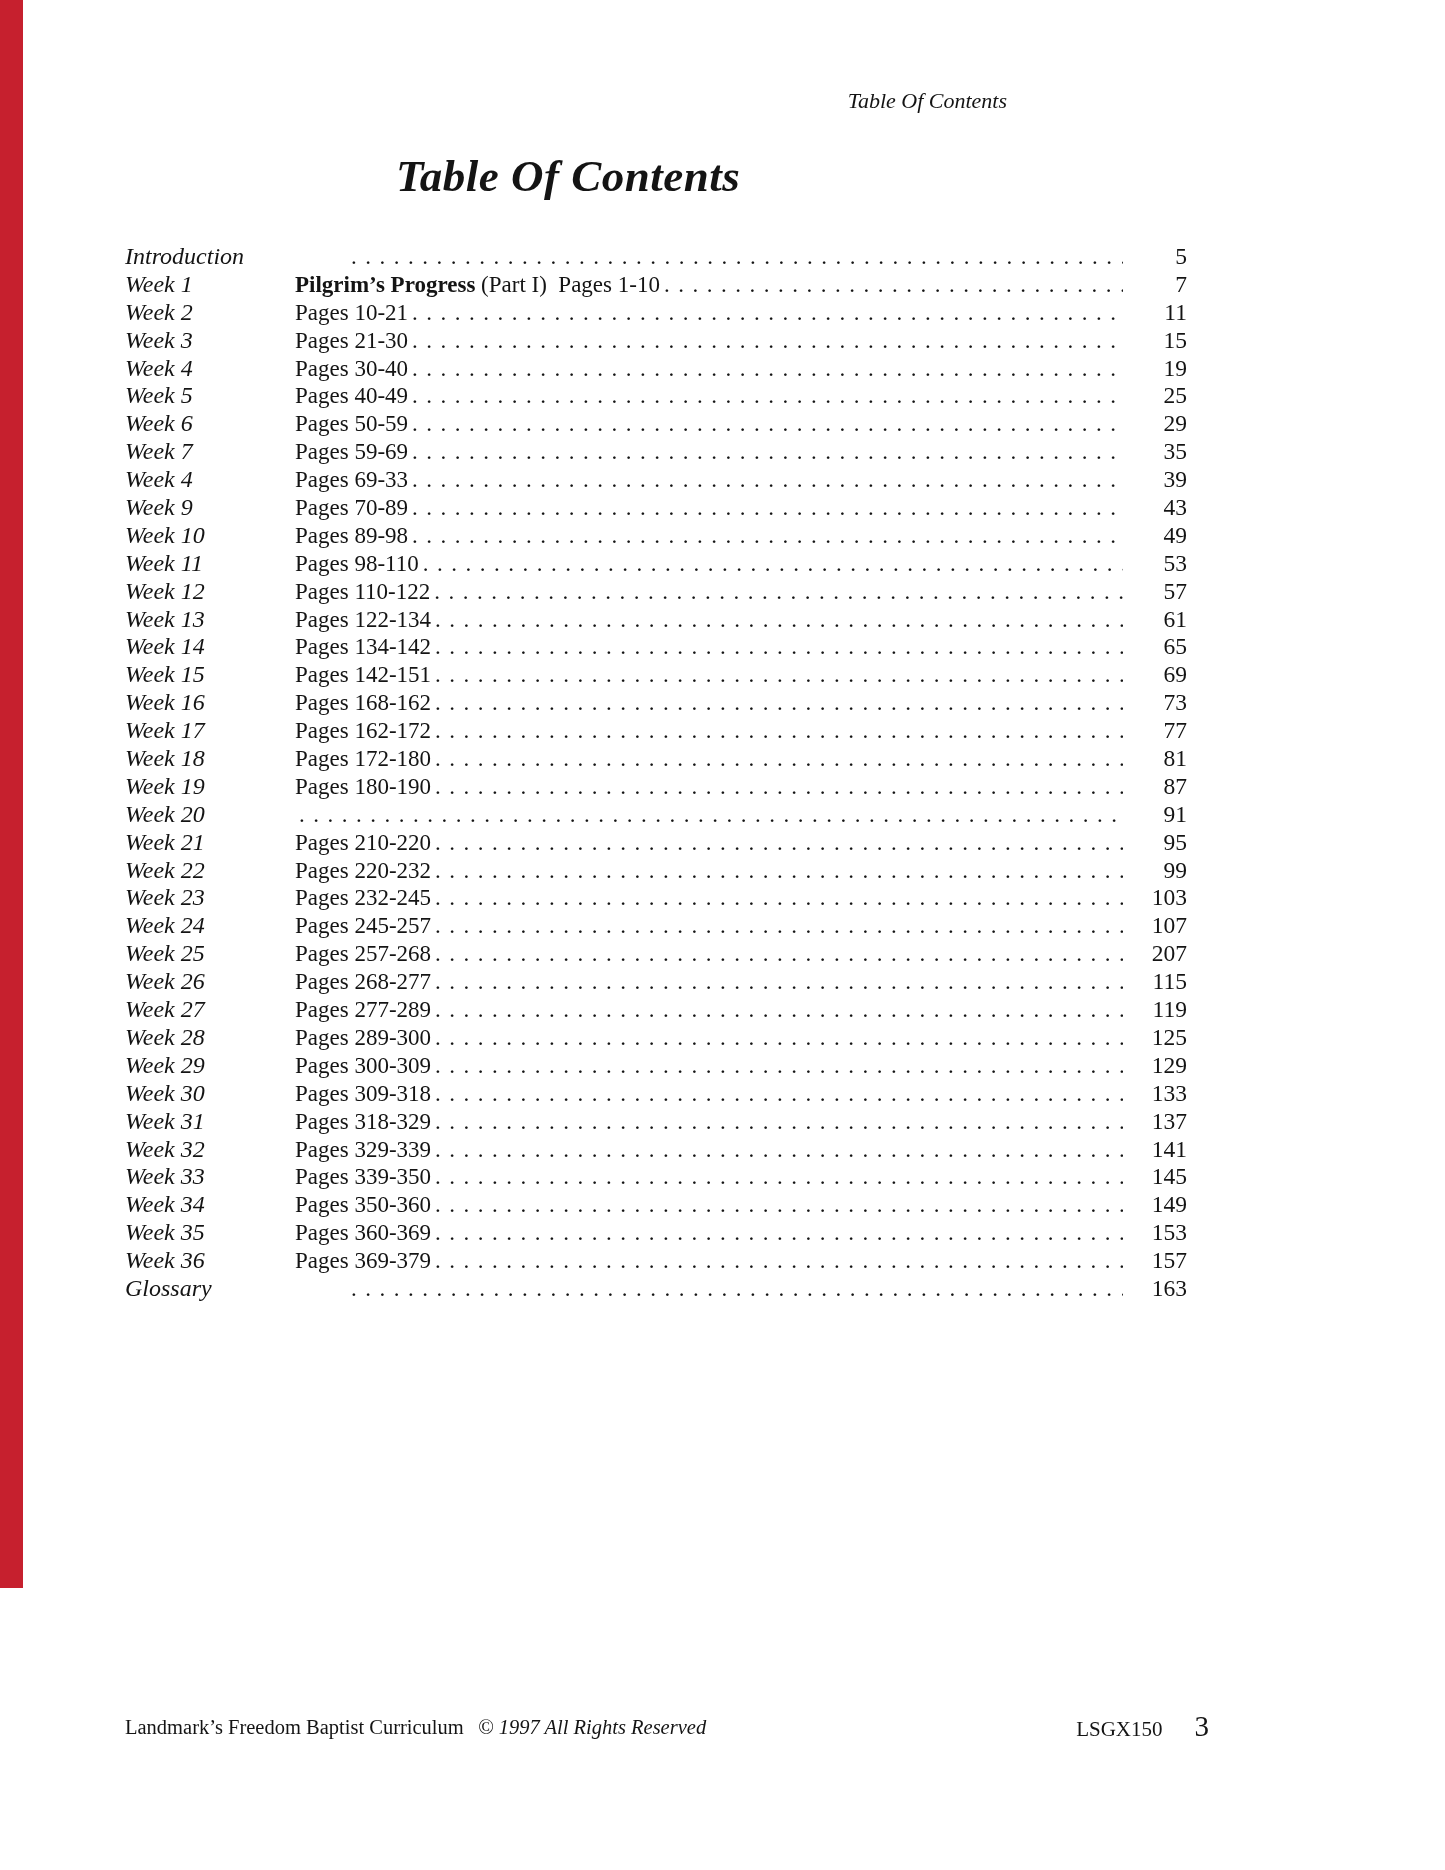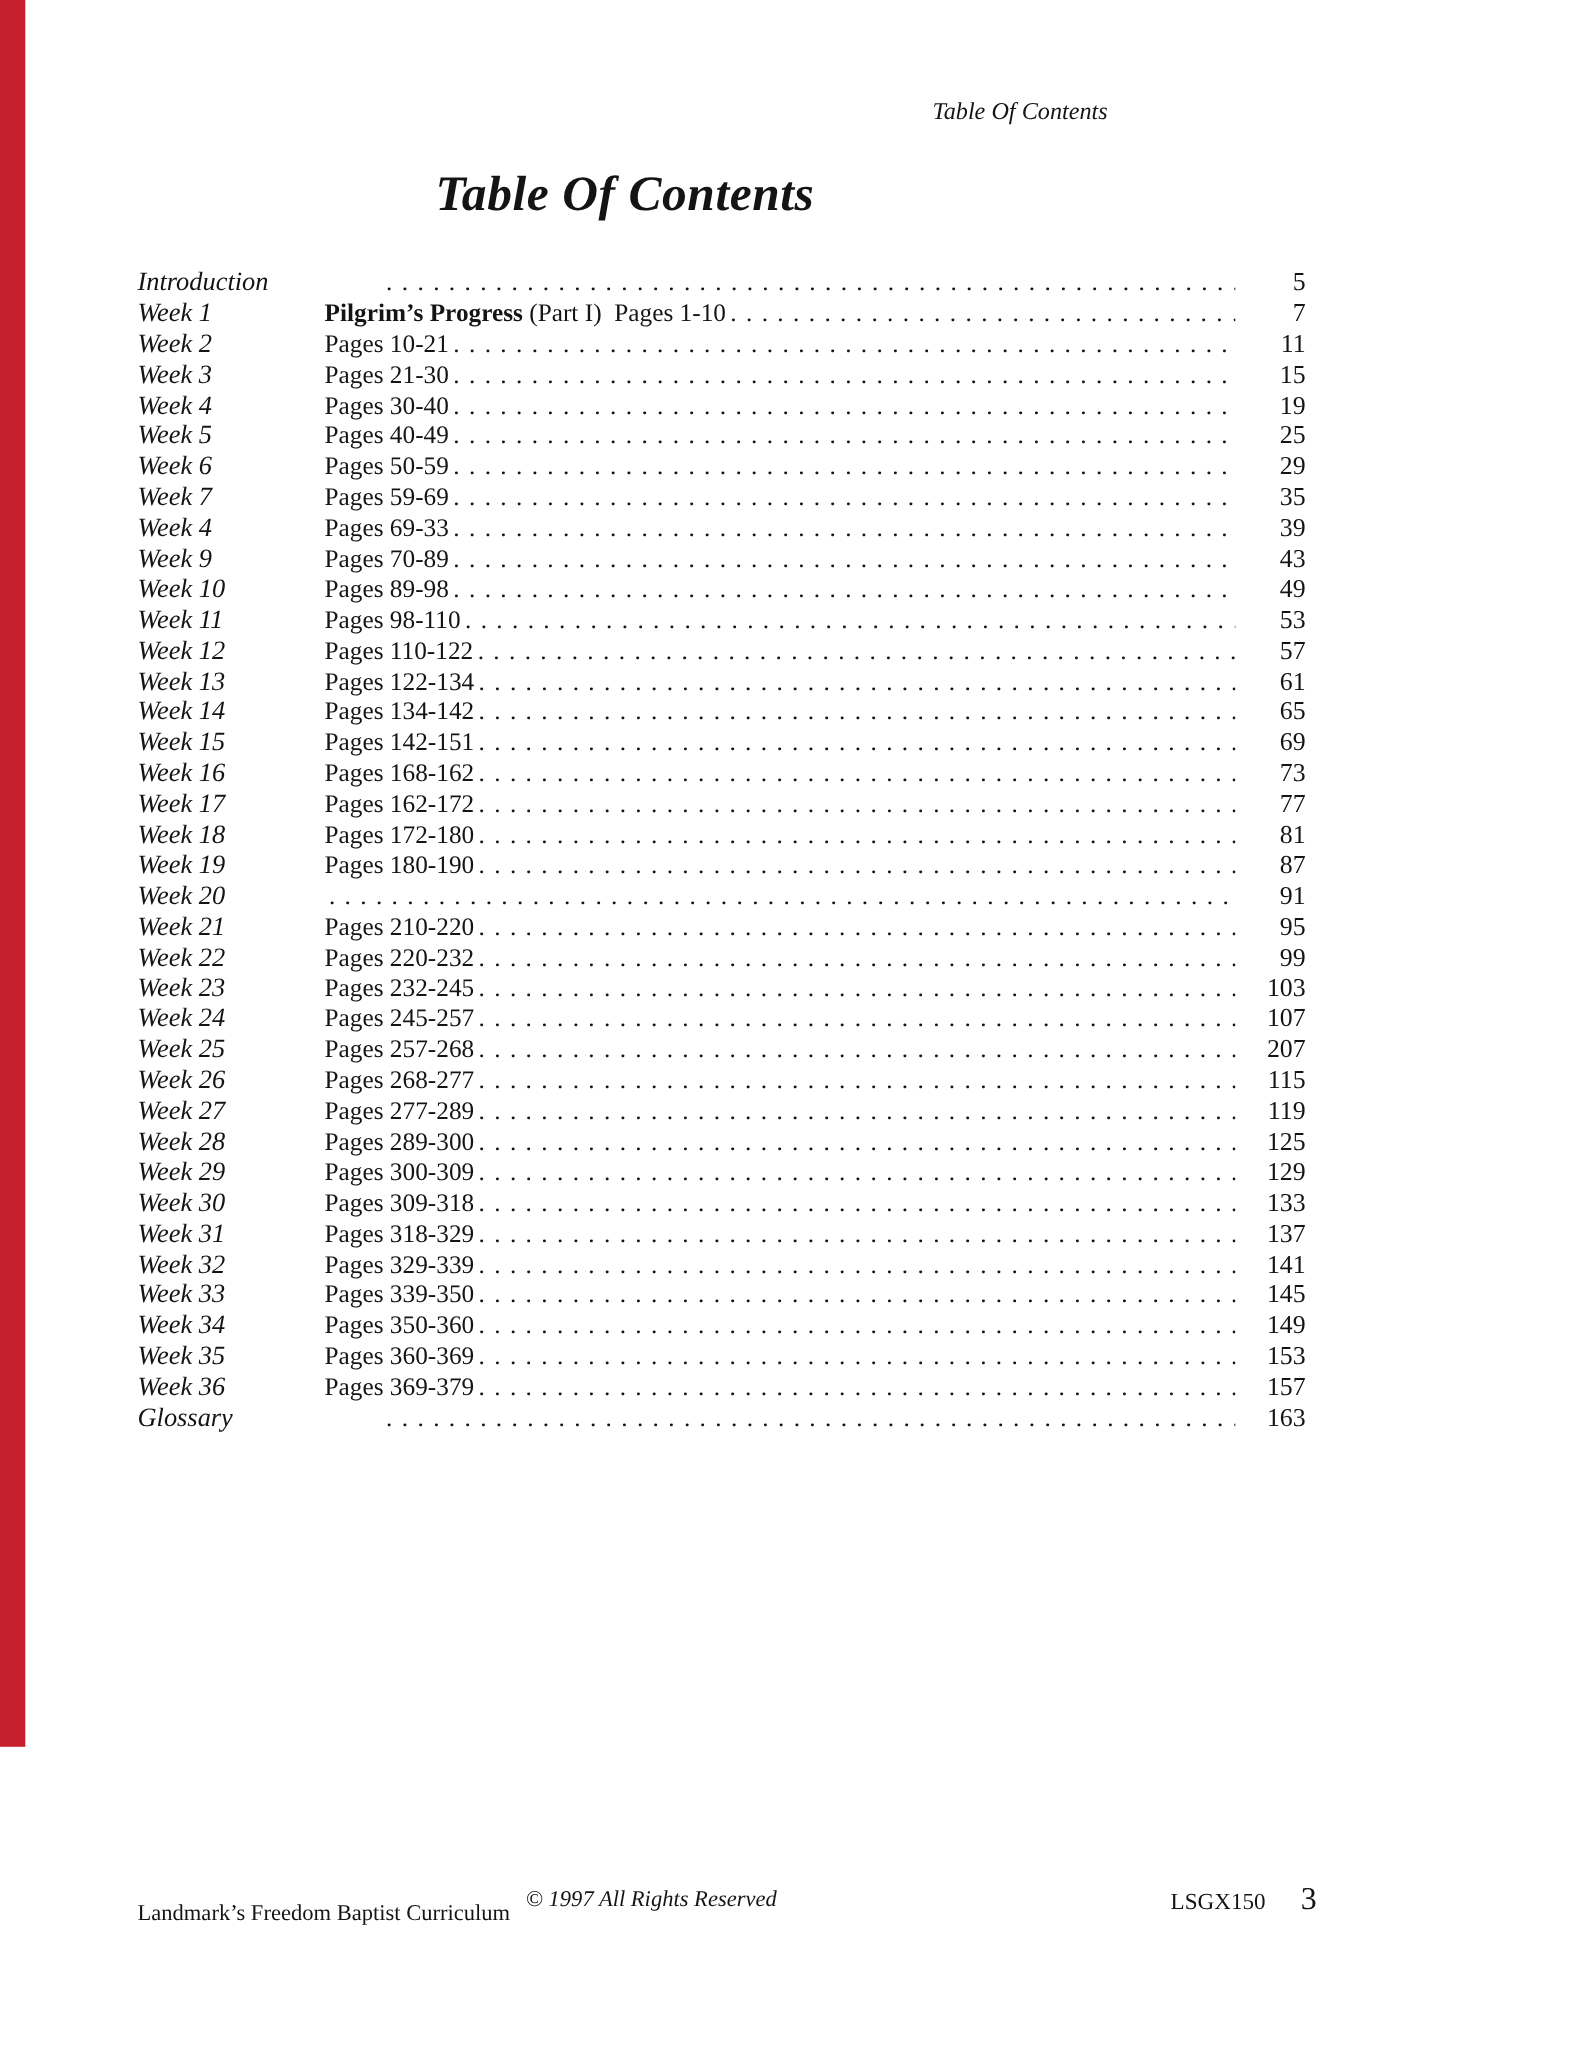--- a/index.html
+++ b/index.html
@@ -53,24 +53,24 @@
   }
   .row.no-desc .dots { padding-left: 52px; }
   .pg {
     flex: none; min-width: 52px;
     text-align: right; font-size: 23.5px;
   }
   .footer {
     position: absolute; top: 1716px; left: 0;
     width: 100%; font-size: 20.5px;
   }
-  .f-left  { position: absolute; left: 125px; top: 12px; white-space: nowrap; }
+  .f-left  { position: absolute; left: 125px; top: 0; white-space: nowrap; }
   .f-center{ position: absolute; left: 478px; top: 0; white-space: nowrap; font-style: italic; }
   .f-right {
-    position: absolute; right: 248px; top: -6px;
+    position: absolute; right: 236px; top: -6px;
     display: flex; gap: 32px; align-items: baseline;
   }
   .f-code { font-size: 21px; }
   .f-page { font-size: 29px; }
 </style>
 </head>
 <body>
 
 <div class="page">
   <div class="edge-stripe" style="background: rgb(198, 32, 46);"></div>

